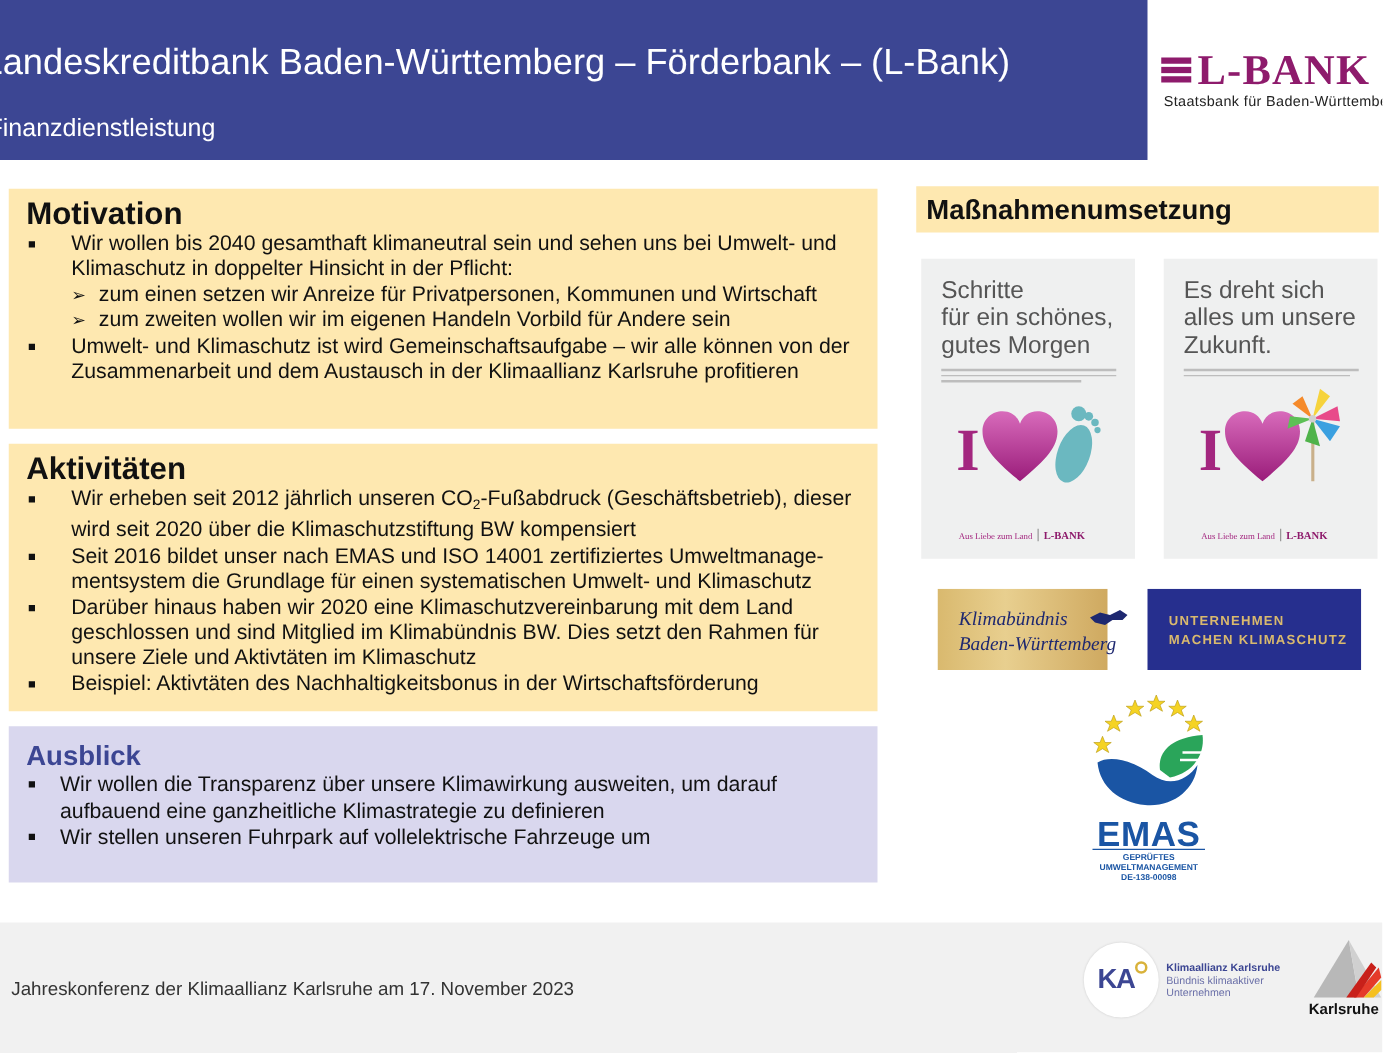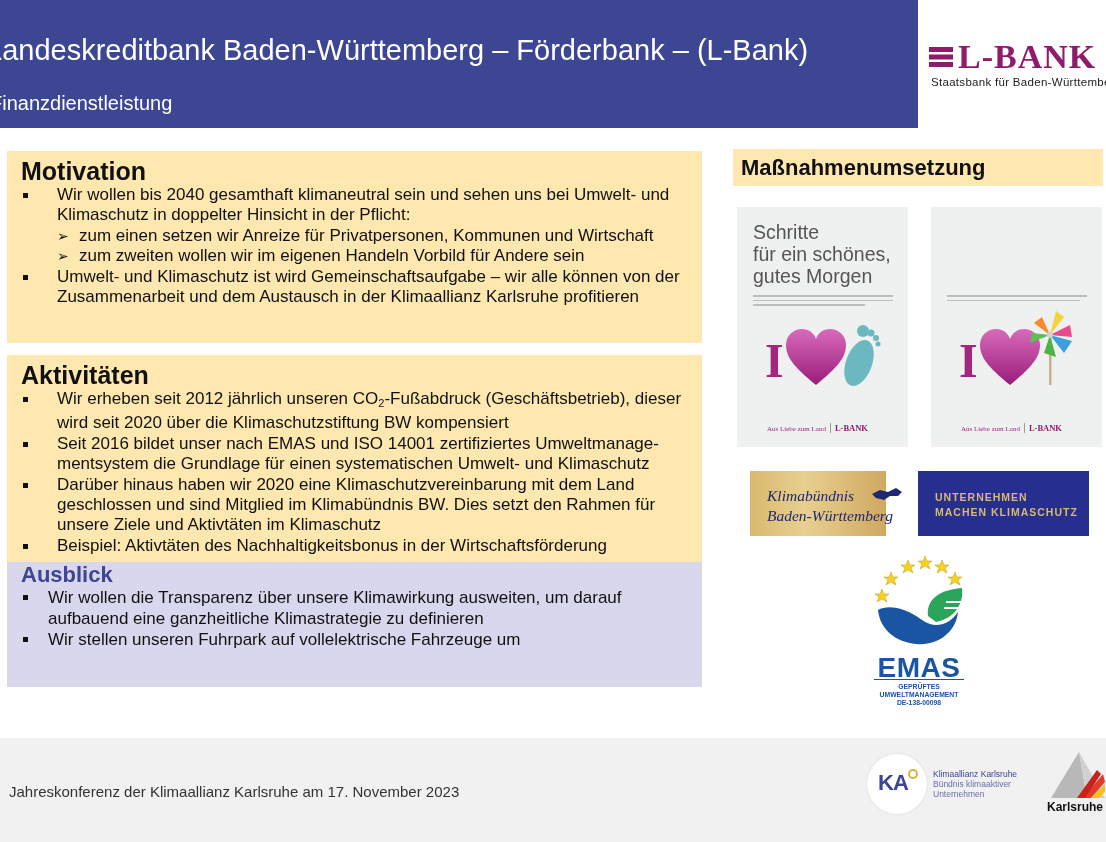--- a/index.html
+++ b/index.html
@@ -50,21 +50,21 @@
   .emas .label { position:absolute; left:0; top:100px; width:106px; text-align:center; font-size:28px; font-weight:bold; color:#1a55a4; letter-spacing:0.5px; }
   .emas .rule { position:absolute; left:8px; top:127px; width:90px; height:1px; background:#1a55a4; }
   .emas .small { position:absolute; left:0; top:131px; width:106px; text-align:center; font-size:6.8px; line-height:8px; font-weight:bold; color:#1a55a4; }
 
   .footer { position:absolute; left:0; top:738px; width:1106px; height:104px; background:#f1f1f1; }
   .footer .ftext { position:absolute; left:9px; top:45px; font-size:15px; color:#333; }
   .ka-circle { position:absolute; left:867px; top:16px; width:60px; height:60px; border-radius:50%; background:#fff; box-shadow:0 0 2px rgba(0,0,0,0.15); }
   .ka-circle .ka { position:absolute; left:11px; top:16px; font-size:22px; font-weight:bold; color:#3c4693; letter-spacing:-1px; }
   .ka-circle .ring { position:absolute; left:41px; top:15px; width:6px; height:6px; border:2px solid #d9b23a; border-radius:50%; }
   .ka-text { position:absolute; left:933px; top:31px; font-size:8.5px; line-height:10px; color:#3c4693; }
-  .ka-text .b { font-weight:normal; }
+  .ka-text .b { font-weight:bold; }
   .ka-text .n { color:#6a6fa8; }
   .kar { position:absolute; left:1047px; top:12px; width:59px; height:66px; }
   .kar .word { position:absolute; left:0; top:50px; font-size:12px; font-weight:bold; color:#111; }
 </style>
 </head>
 <body>
 
 <div class="header">
   <div class="title">Landeskreditbank Baden-Württemberg – Förderbank – (L-Bank)</div>
   <div class="subtitle">Finanzdienstleistung</div>
@@ -98,21 +98,21 @@
 <div class="box yellow" style="left:7px; top:355px; width:695px; height:214px;">
   <h2>Aktivitäten</h2>
   <ul class="main">
     <li><span>Wir erheben seit 2012 jährlich unseren CO</span><sub>2</sub><span>-Fußabdruck (Geschäftsbetrieb), dieser wird seit 2020 über die Klimaschutzstiftung BW kompensiert</span></li>
     <li>Seit 2016 bildet unser nach EMAS und ISO 14001 zertifiziertes Umweltmanage-mentsystem die Grundlage für einen systematischen Umwelt- und Klimaschutz</li>
     <li>Darüber hinaus haben wir 2020 eine Klimaschutzvereinbarung mit dem Land geschlossen und sind Mitglied im Klimabündnis BW. Dies setzt den Rahmen für unsere Ziele und Aktivtäten im Klimaschutz</li>
     <li>Beispiel: Aktivtäten des Nachhaltigkeitsbonus in der Wirtschaftsförderung</li>
   </ul>
 </div>
 
-<div class="box lilac" style="left:7px; top:562px; width:695px; height:125px; padding-top:1px;">
+<div class="box lilac" style="left:7px; top:581px; width:695px; height:125px; padding-top:12px;">
   <h2>Ausblick</h2>
   <ul class="main">
     <li>Wir wollen die Transparenz über unsere Klimawirkung ausweiten, um darauf aufbauend eine ganzheitliche Klimastrategie zu definieren</li>
     <li>Wir stellen unseren Fuhrpark auf vollelektrische Fahrzeuge um</li>
   </ul>
 </div>
 
 <div class="mn-header">Maßnahmenumsetzung</div>
 
 <div class="poster" style="left:737px;">
@@ -138,20 +138,23 @@
     <ellipse cx="22" cy="44" rx="13" ry="24" fill="#6bb8c0" transform="rotate(20 22 44)"></ellipse>
     <circle cx="26" cy="12" r="6" fill="#6bb8c0"></circle>
     <circle cx="34" cy="14" r="3.5" fill="#6bb8c0"></circle>
     <circle cx="39" cy="19" r="3" fill="#6bb8c0"></circle>
     <circle cx="41" cy="25" r="2.5" fill="#6bb8c0"></circle>
   </svg>
   <div class="foot-bottom"><span class="love">Aus Liebe zum Land</span><span class="sep"></span><span class="lb">L-BANK</span></div>
 </div>
 
 <div class="poster" style="left:931px;">
+  <div class="ptitle">Es dreht sich
+alles um unsere
+Zukunft.</div>
   <div class="lines">
       <div></div>
       <div style="width:95%"></div>
     </div>
   <div class="big-i">I</div>
   <svg class="heart" viewBox="0 0 64 60">
     <defs>
         <linearGradient id="hg2" x1="0" y1="0" x2="0" y2="1">
           <stop offset="0" stop-color="#d86bbb"></stop>
           <stop offset="1" stop-color="#9a1c7a"></stop>

